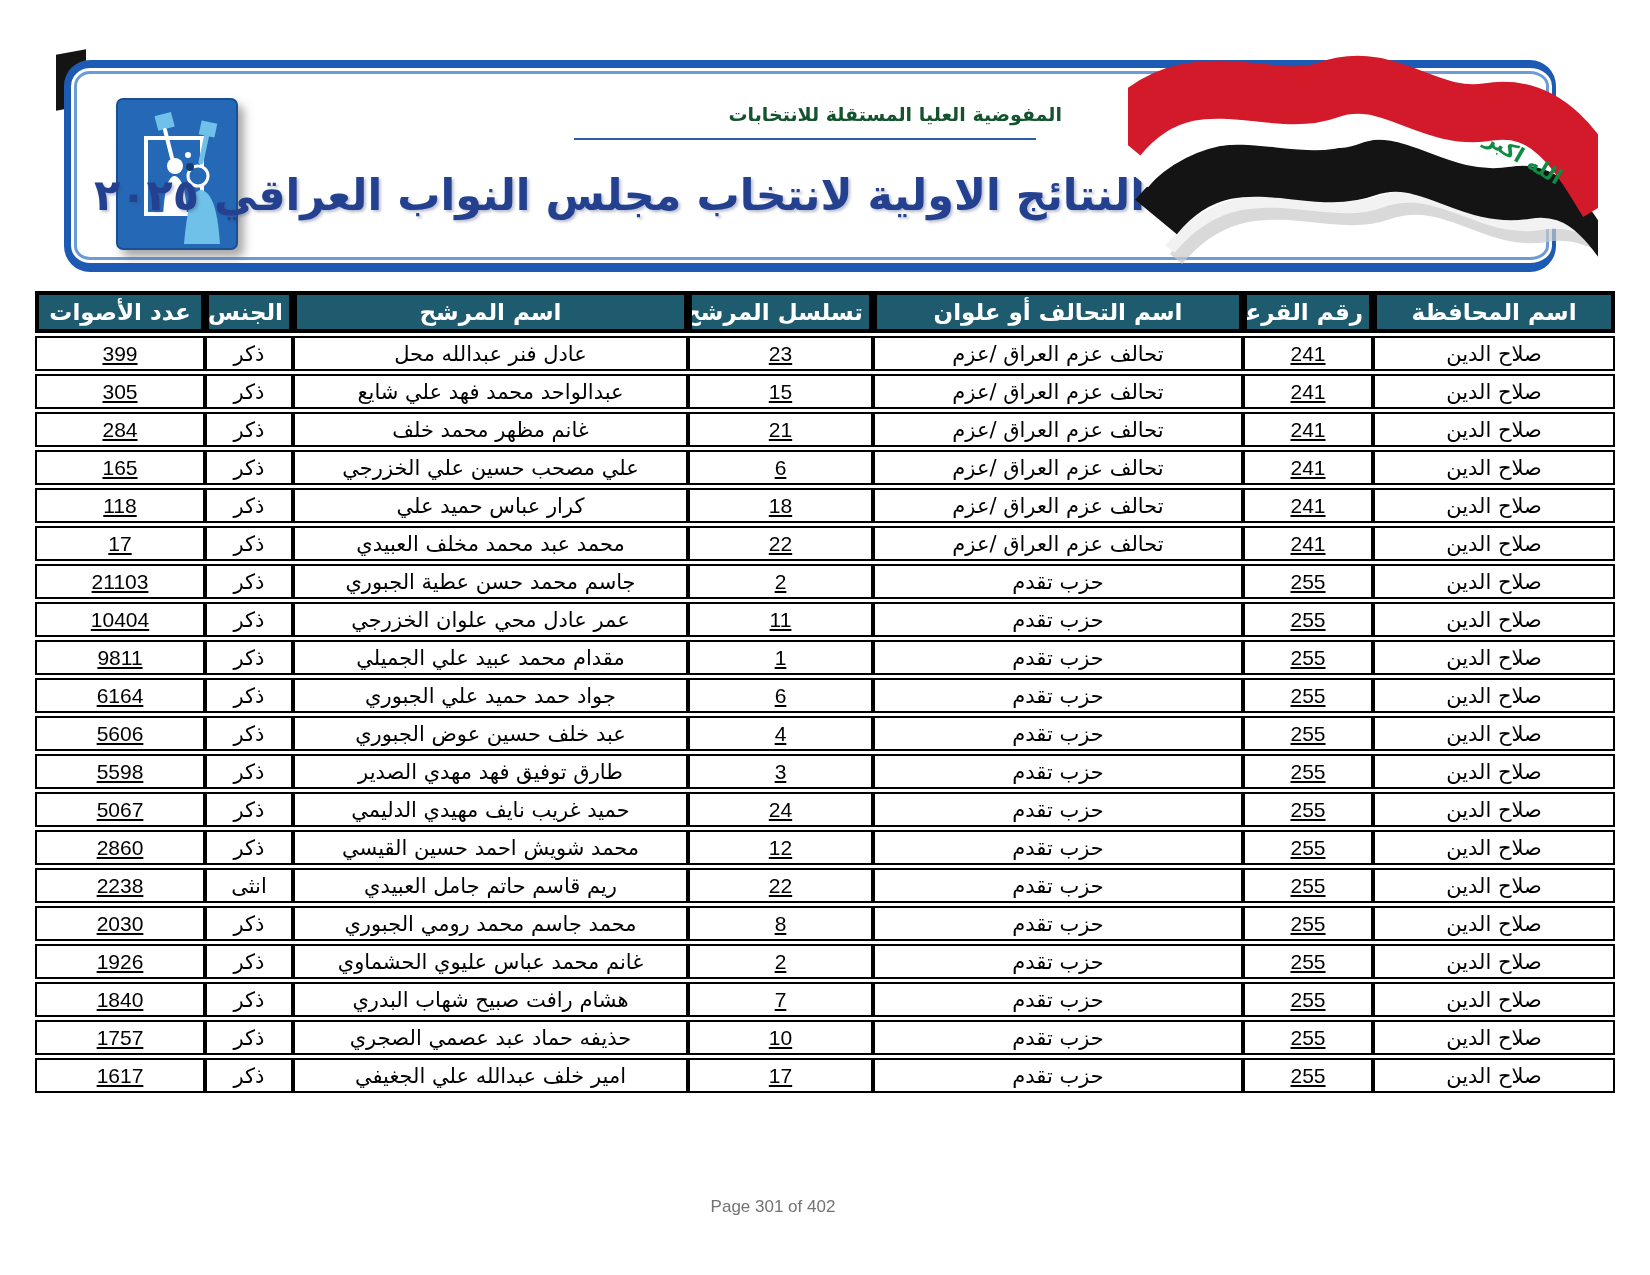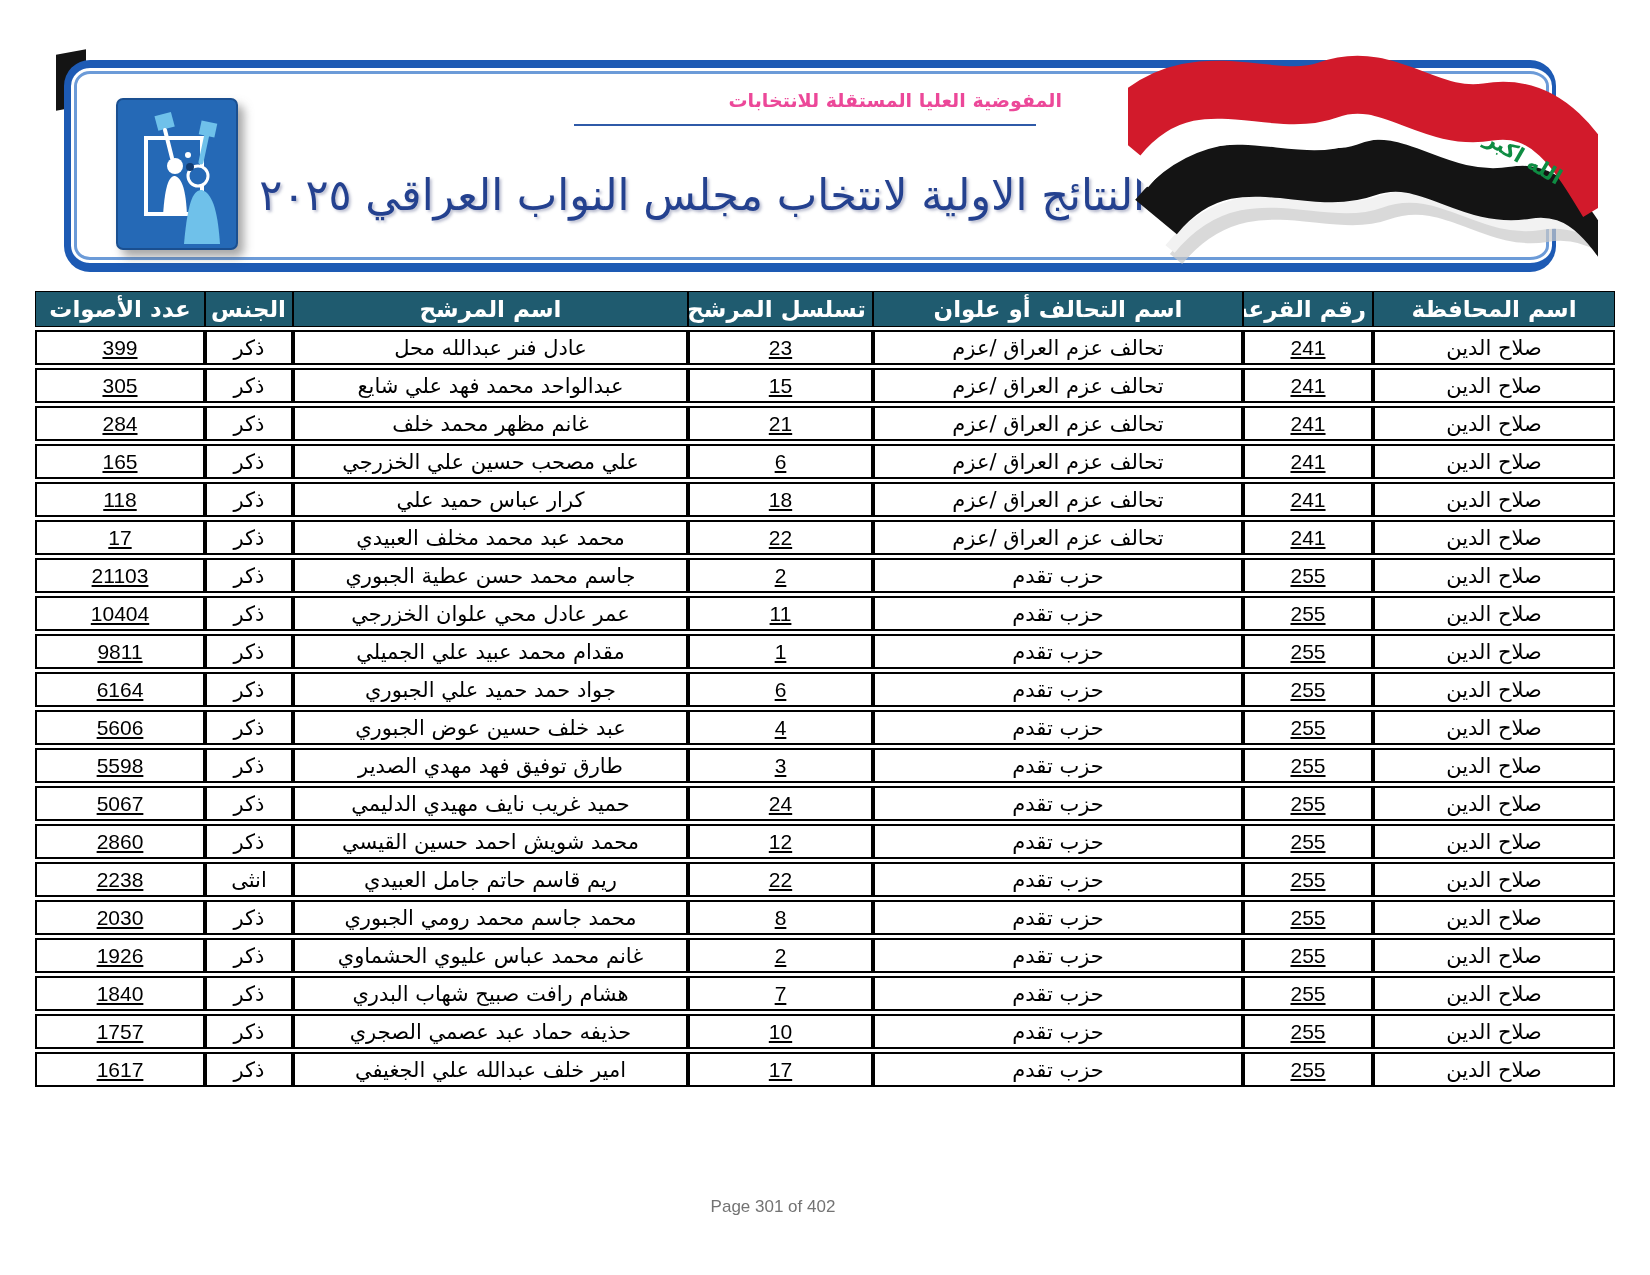--- a/index.html
+++ b/index.html
@@ -19,41 +19,41 @@
     border:4px solid #1d5ab4;border-top-width:8px;border-bottom-width:9px;border-left-width:7px;
     border-radius:26px;
     box-shadow:inset 0 0 0 3px #ffffff, inset 0 0 0 6px #6c9bd8;
     z-index:1;box-sizing:border-box;
   }
   .logo{
     position:absolute;left:116px;top:98px;z-index:2;
     filter:drop-shadow(6px 7px 5px rgba(80,80,80,.5));
   }
   .org-block{
-    position:absolute;left:390px;top:86px;width:672px;z-index:2;
-    direction:rtl;text-align:right;color:#ec4899;font-weight:bold;
+    position:absolute;left:390px;top:100px;width:672px;z-index:2;
+    direction:rtl;text-align:right;color:#14532d;font-weight:bold;
   }
   .org-line{font-size:19px;line-height:1.55;}
   .org-divider{height:2px;background:#2f5aa8;width:462px;margin:9px 26px 0 auto;}
   .page-title{
     position:absolute;left:375px;top:170px;width:770px;z-index:2;
-    direction:rtl;text-align:center;color:#24418f;font-weight:normal;font-size:43px;
+    direction:rtl;text-align:center;color:#24418f;font-weight:bold;font-size:43px;
     text-shadow:2px 2px 3px rgba(60,70,120,.35);
     white-space:nowrap;
   }
   .flag{position:absolute;left:1128px;top:42px;z-index:3;}
   
   .table-wrap{position:absolute;left:35px;top:288px;width:1580px;z-index:2;}
   table.results{
     width:100%;table-layout:fixed;direction:rtl;
     border-collapse:separate;border-spacing:0 3px;
   }
   table.results th{
     background:#1f5b6f;color:#ffffff;
-    border:1px solid #000000;
+    border:4px solid #000000;
     font-size:23px;font-weight:bold;height:30px;padding:2px 6px;
     white-space:nowrap;overflow:hidden;
   }
   table.results td{
     background:#ffffff;color:#000000;
     border:2px solid #000000;
     font-size:21px;height:31px;padding:0 6px;text-align:center;
     white-space:nowrap;overflow:hidden;
   }
   td.num{font-family:"Liberation Sans",sans-serif;font-size:20px;text-decoration:underline;}

